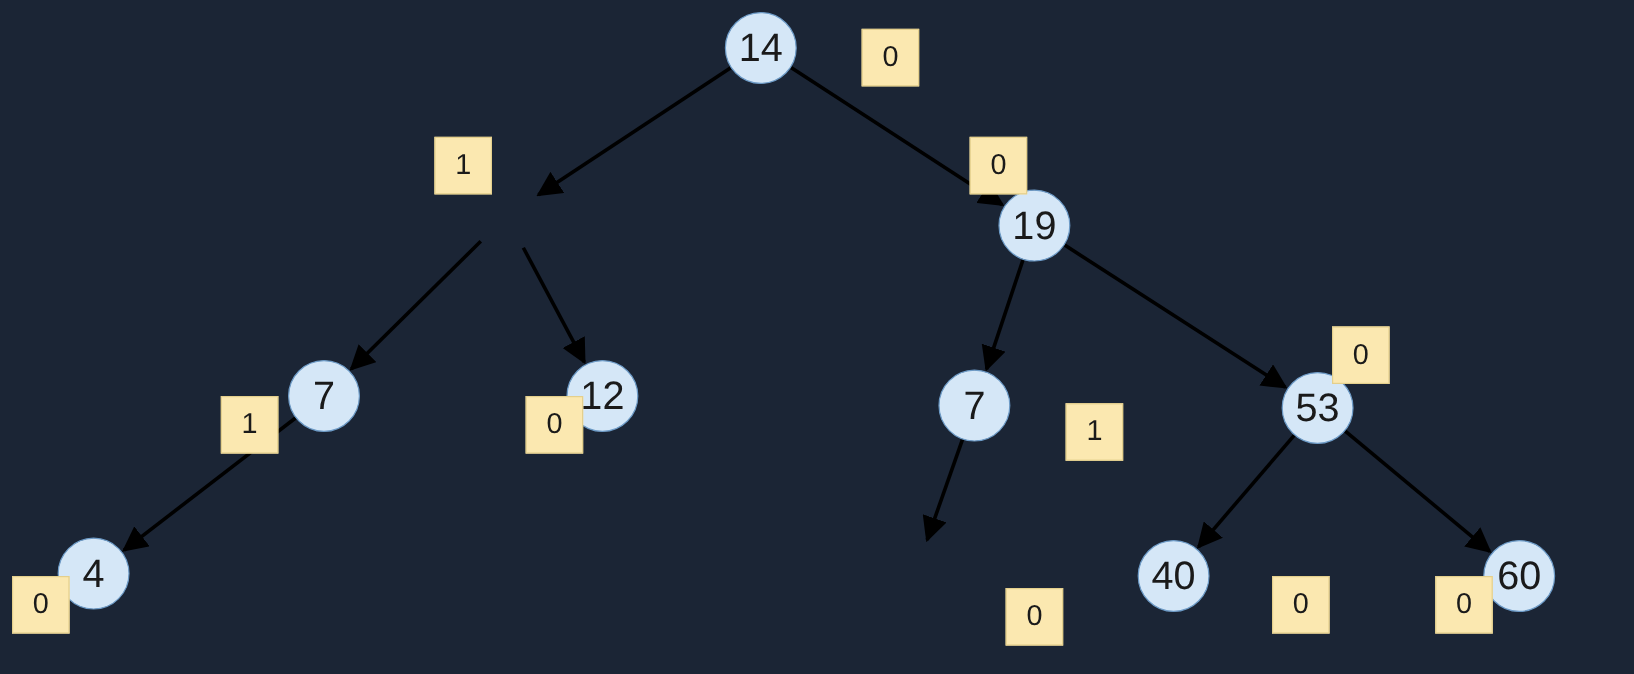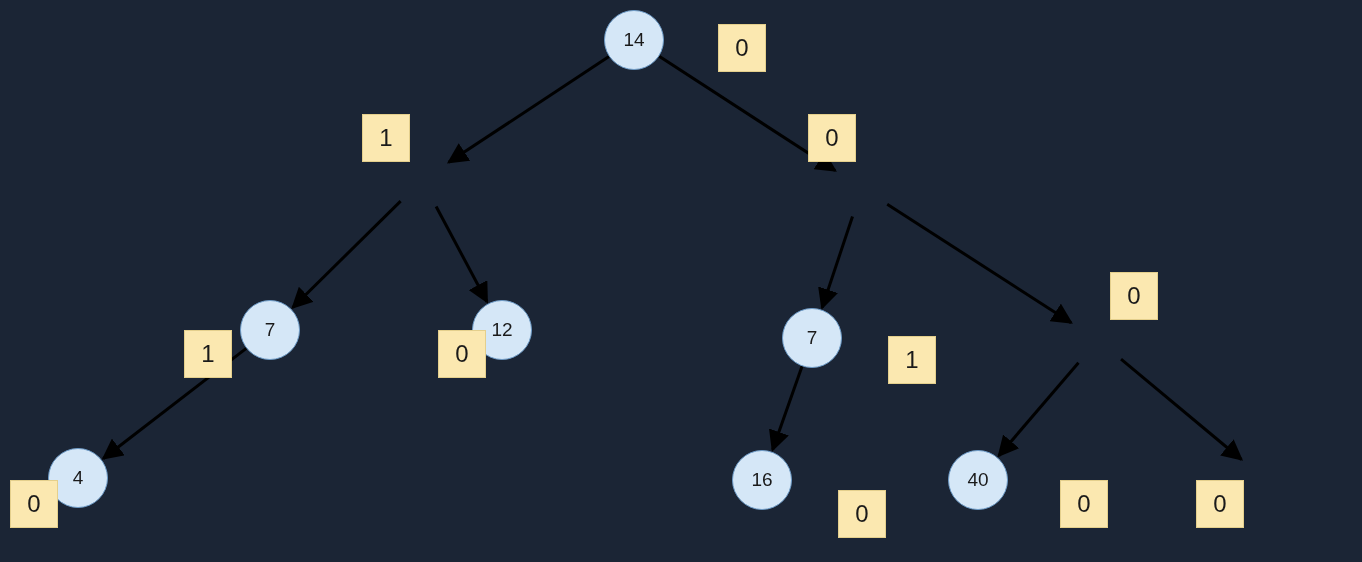--- a/index.html
+++ b/index.html
@@ -28,21 +28,21 @@
     position: absolute;
     width: 60px;
     height: 60px;
     border-radius: 50%;
     background: #d5e7f7;
     border: 1.5px solid #6d9bc7;
     box-sizing: border-box;
     display: flex;
     align-items: center;
     justify-content: center;
-    font-size: 19px;
+    font-size: 33px;
     color: #1a1a1a;
   }
   .badge {
     position: absolute;
     width: 48px;
     height: 48px;
     background: #fbe8b0;
     border: 1px solid #e4cf8c;
     box-sizing: border-box;
     display: flex;
@@ -73,37 +73,43 @@
         <line x1="246.23969408409198" y1="348.3152358101791" x2="103.34432631030188" y2="458.4637484691423"></line>
         <line x1="802.0362464172827" y1="366.29706017491725" x2="772.6280038215651" y2="449.81646914675497"></line>
         <line x1="1078.476258796321" y1="362.7776980709589" x2="998.825323950591" y2="455.7037887243105"></line>
         <line x1="1121.0466383879213" y1="359.2055319899344" x2="1241.416919052884" y2="459.5140992107366"></line>
       </g>
   </svg>
 
   <div class="node" id="node-14" style="left: 604px; top: 10px;">
       <span>14</span>
     </div>
+  <div class="node" id="node-19" style="left: 832px; top: 158px;">
+      <span>19</span>
+    </div>
   <div class="node" id="node-7" style="left: 240px; top: 300px;">
       <span>7</span>
     </div>
   <div class="node" id="node-12" style="left: 472px; top: 300px; justify-content: center;">
       <span>12</span>
     </div>
   <div class="node" id="node-17" style="left: 782px; top: 308px;">
       <span>7</span>
     </div>
+  <div class="node" id="node-53" style="left: 1068px; top: 310px;">
+      <span>53</span>
+    </div>
   <div class="node" id="node-4" style="left: 48px; top: 448px;">
       <span>4</span>
     </div>
-  <div class="node" id="node-16" style="left: 732px; top: 450px;">
-      <span>16</span>
-    </div>
   <div class="node" id="node-20" style="left: 948px; top: 450px;">
       <span>40</span>
+    </div>
+  <div class="node" id="node-60" style="left: 1236px; top: 450px;">
+      <span>60</span>
     </div>
 
   <div class="badge" id="badge-14" style="left: 718px; top: 24px;">
       <span>0</span>
     </div>
   <div class="badge" id="badge-11" style="left: 362px; top: 114px;">
       <span>1</span>
     </div>
   <div class="badge" id="badge-19" style="left: 808px; top: 114px;">
       <span>0</span>

